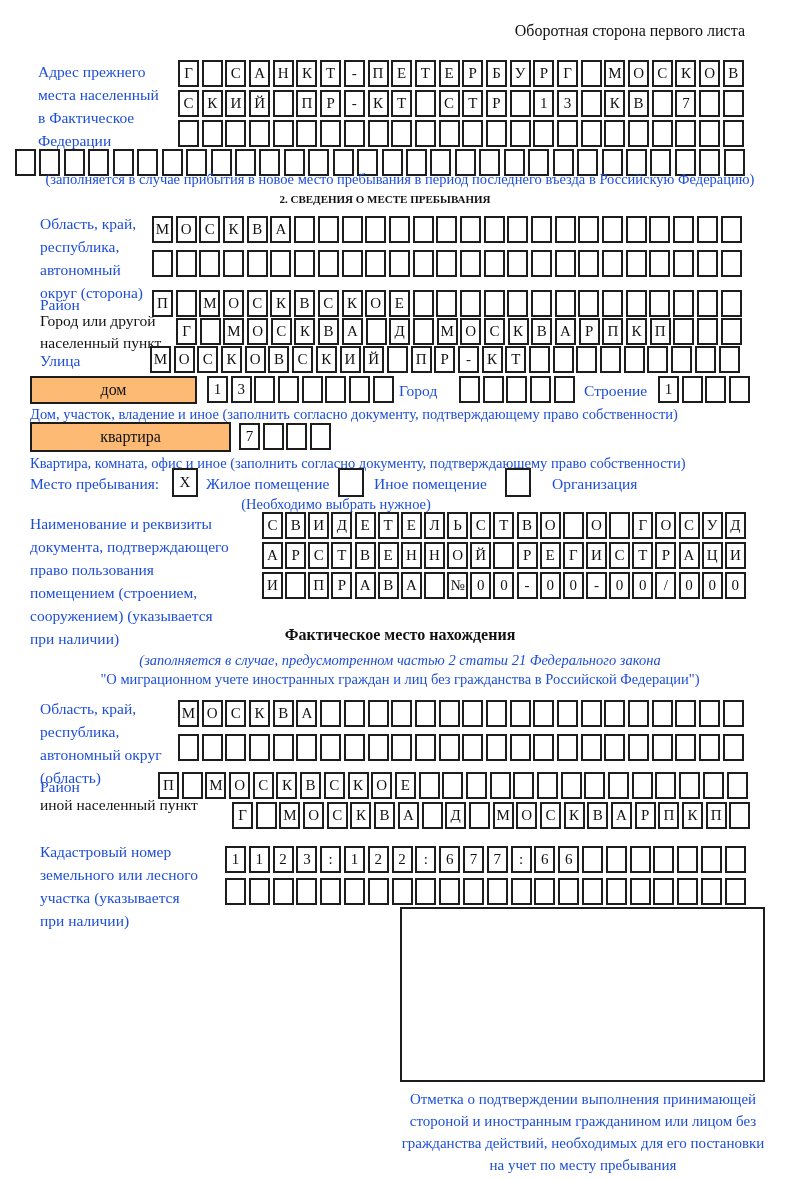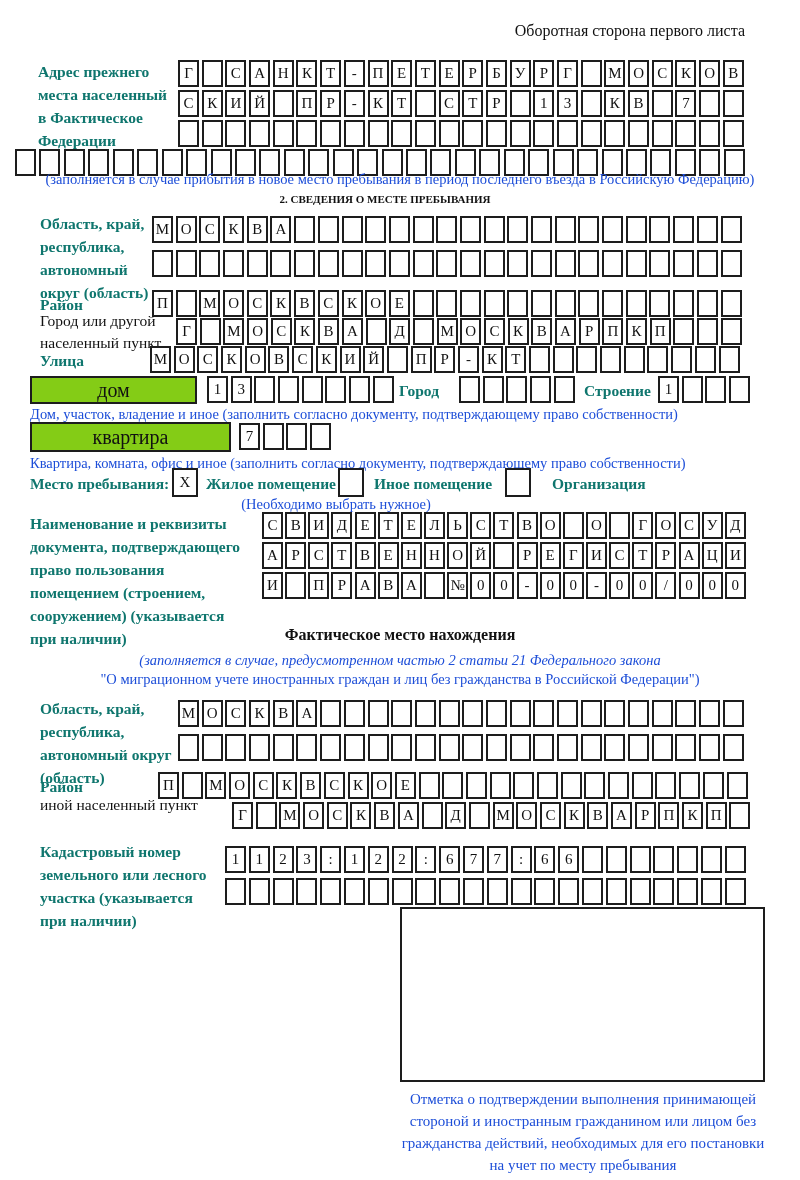--- a/index.html
+++ b/index.html
@@ -1,28 +1,28 @@
 <!DOCTYPE html>
 <html><head>
 <meta charset="utf-8">
 <style>
   html,body{margin:0;padding:0;background:#fff;}
   .page{position:relative;width:800px;height:1180px;background:#fff;color:#111;
         font-family:"Liberation Serif","DejaVu Serif",serif;overflow:hidden;}
   .abs{position:absolute;}
-  .lbl{font-size:15.5px;line-height:23px;color:#0f766e;font-weight:bold;}
+  .lbl{font-size:15.5px;line-height:23px;color:#1d4ed8;}
   .lbl2{font-size:15.5px;line-height:22px;color:#111;}
   .cellrow{position:absolute;display:flex;gap:2.7px;}
   .g35{gap:3.45px;}
   .g21{gap:2.15px;}
   .g28{gap:2.8px;}
   .cell{box-sizing:border-box;flex:0 0 auto;width:21px;height:27px;border:2px solid #1d1d1d;
         display:flex;align-items:center;justify-content:center;font-size:15px;background:#fff;}
   .labelbox{box-sizing:border-box;border:2px solid #1d1d1d;display:flex;align-items:center;
-        justify-content:center;font-size:20px;background:#84cc16;}
+        justify-content:center;font-size:16px;background:#fdba74;}
   .checkbox{box-sizing:border-box;width:26px;height:29px;border:2px solid #1d1d1d;
         display:flex;align-items:center;justify-content:center;font-size:15px;background:#fff;}
   .note{font-size:14.5px;color:#1d4ed8;}
   .center{text-align:center;}
   .bold{font-weight:bold;}
   .stampbox{box-sizing:border-box;border:2px solid #1d1d1d;background:#fff;}
 </style>
 </head>
 <body>
 
@@ -149,21 +149,21 @@
     </div>
 
   <div class="abs note center" style="left:0;top:171px;width:800px;">(заполняется в случае прибытия в новое место пребывания в период последнего въезда в Российскую Федерацию)</div>
 
   <div class="abs bold center" style="left:0;top:193px;width:770px;font-size:11px;">2. СВЕДЕНИЯ О МЕСТЕ ПРЕБЫВАНИЯ</div>
 
   <div class="abs" style="left:40px;top:212px;">
     <div class="lbl">Область, край,</div>
     <div class="lbl">республика,</div>
     <div class="lbl">автономный</div>
-    <div class="lbl">округ (область)</div>
+    <div class="lbl">округ (сторона)</div>
   </div>
   <div class="cellrow" style="left:152px;top:216px;">
       <span class="cell">М</span>
       <span class="cell">О</span>
       <span class="cell">С</span>
       <span class="cell">К</span>
       <span class="cell">В</span>
       <span class="cell">А</span>
       <span class="cell"></span>
       <span class="cell"></span>

